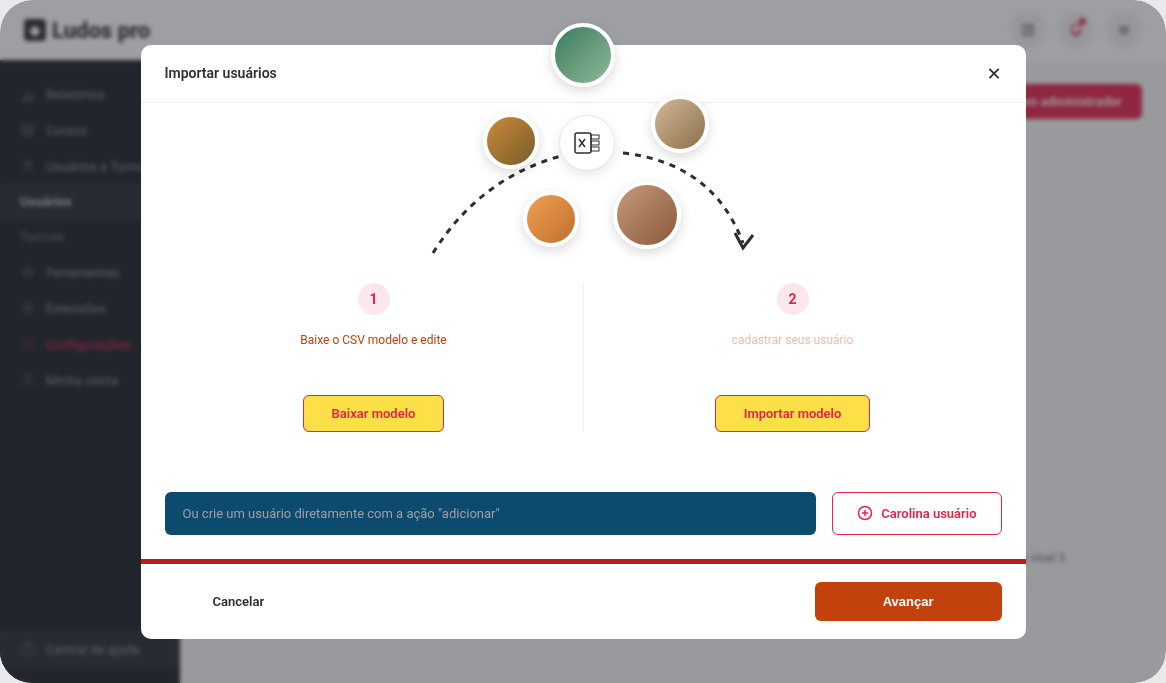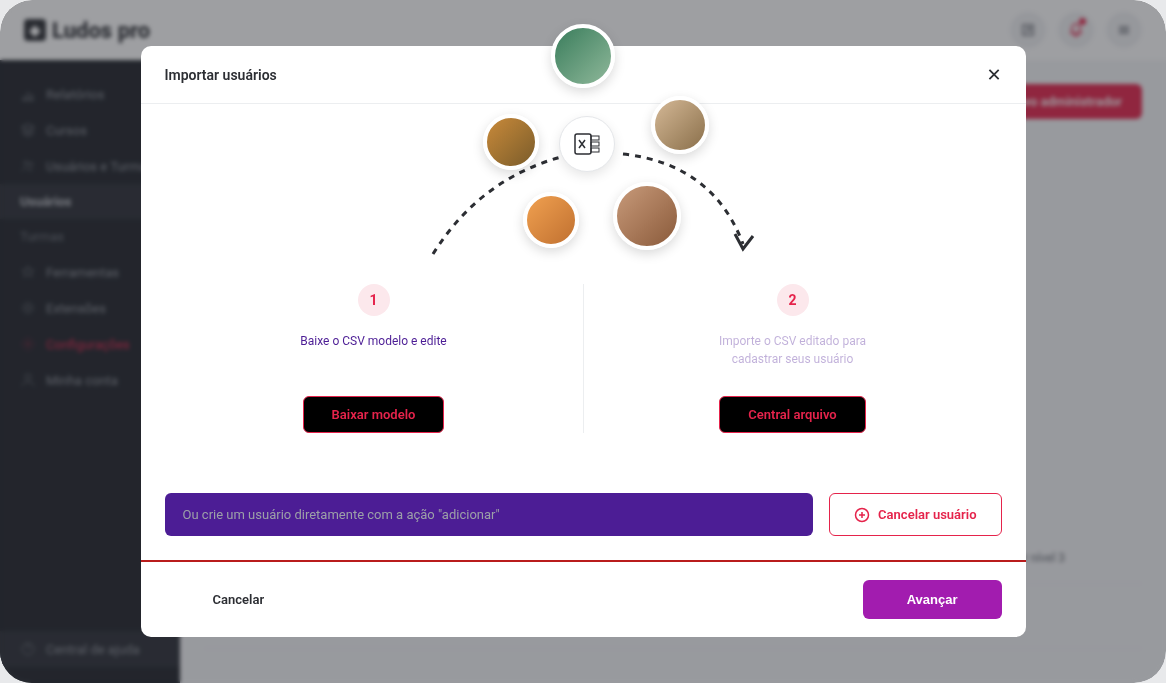--- a/index.html
+++ b/index.html
@@ -51,31 +51,31 @@
     .a2 { width: 56px; height: 56px; top: 90px; left: 100px; background: linear-gradient(135deg,#c98a3a,#7a5c2a); }
     .a3 { width: 58px; height: 58px; top: 72px; left: 268px; background: linear-gradient(135deg,#d4b896,#8a6f4a); }
     .a4 { width: 56px; height: 56px; top: 168px; left: 140px; background: linear-gradient(135deg,#f0a050,#c07030); }
     .a5 { width: 68px; height: 68px; top: 158px; left: 230px; background: linear-gradient(135deg,#c89a7a,#8a5a3a); }
     .doc-icon { position: absolute; top: 92px; left: 176px; width: 56px; height: 56px; background: #fff; border-radius: 50%; border: 1px solid #e5e7ea; display: flex; align-items: center; justify-content: center; box-shadow: 0 4px 12px rgba(0,0,0,0.1); }
     
     .steps { display: flex; gap: 0; margin-top: 140px; }
     .step { flex: 1; text-align: center; padding: 0 40px; }
     .step:first-child { border-right: 1px solid #eceef0; }
     .step-badge { width: 32px; height: 32px; border-radius: 50%; background: #fce8ec; color: #e5234b; font-weight: 700; font-size: 14px; display: flex; align-items: center; justify-content: center; margin: 0 auto 16px; }
-    .step-text { font-size: 12px; color: #4c1d95; line-height: 1.5; margin-bottom: 28px; min-height: 36px; }
+    .step-text { font-size: 12px; color: #c2410c; line-height: 1.5; margin-bottom: 28px; min-height: 36px; }
     .step.faded .step-text { opacity: 0.35; }
-    .outline-btn { border: 1px solid #e5234b; color: #e5234b; background: #000000; padding: 10px 28px; border-radius: 6px; font-size: 13px; font-weight: 600; cursor: pointer; display: inline-block; }
+    .outline-btn { border: 1px solid #e5234b; color: #e5234b; background: #fde047; padding: 10px 28px; border-radius: 6px; font-size: 13px; font-weight: 600; cursor: pointer; display: inline-block; }
     
     .create-row { display: flex; gap: 16px; margin-top: 60px; align-items: stretch; }
-    .create-input { flex: 1; background: #4c1d95; border-radius: 6px; padding: 14px 18px; font-size: 13px; color: #9ca0a8; }
+    .create-input { flex: 1; background: #0c4a6e; border-radius: 6px; padding: 14px 18px; font-size: 13px; color: #9ca0a8; }
     .add-btn { border: 1px solid #e5234b; color: #e5234b; background: #fff; padding: 0 24px; border-radius: 6px; font-size: 13px; font-weight: 600; cursor: pointer; display: flex; align-items: center; gap: 8px; }
     
-    .modal-footer { border-top: 2px solid #b91c1c; padding: 18px 24px; display: flex; justify-content: space-between; align-items: center; }
+    .modal-footer { border-top: 5px solid #b91c1c; padding: 18px 24px; display: flex; justify-content: space-between; align-items: center; }
     .cancel-link { color: #2c2e33; font-size: 13px; font-weight: 600; cursor: pointer; padding: 10px 48px; }
-    .advance-btn { background: #a21caf; color: #fff; padding: 12px 44px; border-radius: 6px; font-size: 13px; font-weight: 600; cursor: pointer; border: none; }
+    .advance-btn { background: #c2410c; color: #fff; padding: 12px 68px; border-radius: 6px; font-size: 13px; font-weight: 600; cursor: pointer; border: none; }
     
     svg { display: block; }
   </style>
 </head>
 <body>
 
 <div class="app-shell">
   <div class="topbar">
     <div class="logo">
       <span class="logo-icon">◆</span>
@@ -247,37 +247,36 @@
             <div class="step-text">
               <div>Baixe o CSV modelo e edite</div>
             </div>
             <div class="outline-btn">
               <span>Baixar modelo</span>
             </div>
           </div>
           <div class="step faded">
             <div class="step-badge">2</div>
             <div class="step-text">
-              <div>Importe o CSV editado para</div>
               <div>cadastrar seus usuário</div>
             </div>
             <div class="outline-btn">
-              <span>Central arquivo</span>
+              <span>Importar modelo</span>
             </div>
           </div>
         </div>
 
         <div class="create-row">
           <div class="create-input">Ou crie um usuário diretamente com a ação "adicionar"</div>
           <div class="add-btn">
             <svg width="16" height="16" viewBox="0 0 16 16">
                 <circle cx="8" cy="8" r="6.5" stroke="#e5234b" stroke-width="1.5" fill="none"></circle>
                 <path d="M8 5v6M5 8h6" stroke="#e5234b" stroke-width="1.5"></path>
               </svg>
-            <span>Cancelar usuário</span>
+            <span>Carolina usuário</span>
           </div>
         </div>
       </div>
       <div class="modal-footer">
         <div class="cancel-link">
           <span>Cancelar</span>
         </div>
         <button class="advance-btn">
           <span>Avançar</span>
         </button>

